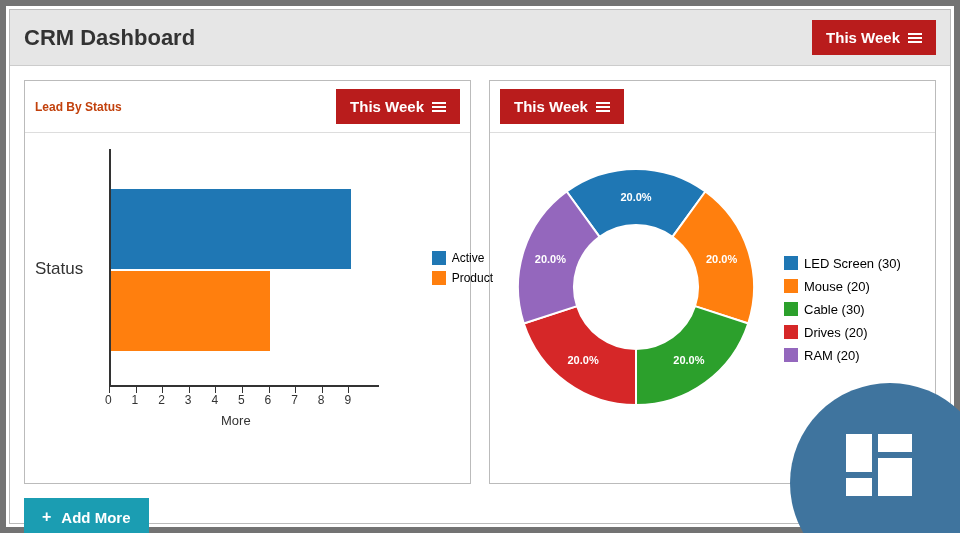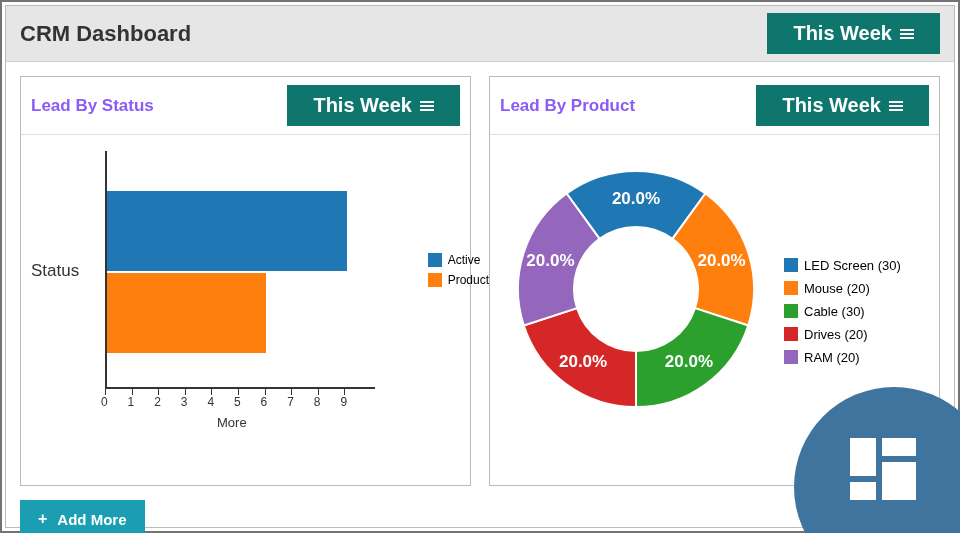--- a/index.html
+++ b/index.html
@@ -6,21 +6,21 @@
   body {
     font-family: "Segoe UI", Arial, sans-serif;
     background: #fff;
     width: 960px;
     height: 533px;
     overflow: hidden;
   }
   .frame {
     width: 960px;
     height: 533px;
-    border: 2px solid #737373;
+    border: 6px solid #737373;
     padding: 3px;
     position: relative;
   }
   .dash {
     border: 1px solid #bbb;
     width: 100%;
     height: 100%;
     position: relative;
     background: #fff;
   }
@@ -32,26 +32,26 @@
     align-items: center;
     justify-content: space-between;
     padding: 0 14px;
   }
   .dash-title {
     font-size: 22px;
     font-weight: 700;
     color: #333;
   }
   .btn {
-    background: #0f766e;
+    background: #b91c1c;
     color: #fff;
     border: none;
     font-weight: 700;
-    font-size: 20px;
-    padding: 9px 26px;
+    font-size: 15px;
+    padding: 9px 14px;
     display: flex;
     align-items: center;
     gap: 8px;
     cursor: pointer;
   }
   .btn .menu-icon { display:inline-flex; flex-direction:column; gap:2px;}
   .btn .menu-icon span { width:14px; height:2px; background:#fff; display:block;}
   .panels {
     display: flex;
     gap: 18px;
@@ -63,21 +63,21 @@
     background:#fff;
     display:flex; flex-direction:column;
   }
   .panel-header {
     display:flex; align-items:center; justify-content:space-between;
     padding: 8px 10px;
     border-bottom:1px solid #ddd;
     background:#fff;
   }
   .panel-title {
-    font-size: 17px; font-weight:700; color:#8b5cf6;
+    font-size: 12px; font-weight:700; color:#c2410c;
   }
   .panel-body {
     padding: 16px 10px 10px 10px;
     position:relative;
     height: 350px;
   }
   
   .barchart { position:relative; width:340px; height:280px; margin-left:46px;}
   .bar-y-label {
     position:absolute; left:-46px; top:120px; transform:translateY(-50%);
@@ -89,21 +89,21 @@
   .bar-row.active-bar { top:40px; width:240px; background:#1f77b4; }
   .bar-row.closed-bar { top:122px; width:159px; background:#ff7f0e; }
   .bar-xlabel { position:absolute; left:140px; top:264px; font-size:13px; color:#333;}
   .bar-legend { position:absolute; right:-72px; top:102px; font-size:12px;}
   .leg-item { display:flex; align-items:center; gap:6px; margin-bottom:6px;}
   .leg-sw { width:14px; height:14px; }
   
   .donut-area { display:flex; align-items:center; gap:18px;}
   .donut-wrap { position:relative; width:260px; height:260px; margin-left:6px; margin-top:8px;}
   .donut-label {
-    position:absolute; color:#fff; font-size:17px; font-weight:600;
+    position:absolute; color:#fff; font-size:11px; font-weight:600;
     transform:translate(-50%,-50%);
   }
   .donut-legend { font-size:13px; margin-top:60px;}
   .donut-legend .leg-item { margin-bottom:8px;}
   
   .add-more {
     margin: 14px;
     background:#1b9db2; color:#fff; border:none;
     font-size:15px; font-weight:700; padding:10px 18px;
     display:flex; align-items:center; gap:10px; cursor:pointer;
@@ -196,21 +196,20 @@
                 <span class="leg-sw" style="background:#ff7f0e"></span>
                 <span>Product</span>
               </div>
             </div>
           </div>
         </div>
       </div>
 
       <div class="panel">
         <div class="panel-header">
-          <div class="panel-title">Lead By Product</div>
           <button class="btn">
             <span>This Week</span>
             <span class="menu-icon">
                 <span></span>
                 <span></span>
                 <span></span>
               </span>
           </button>
         </div>
         <div class="panel-body">

